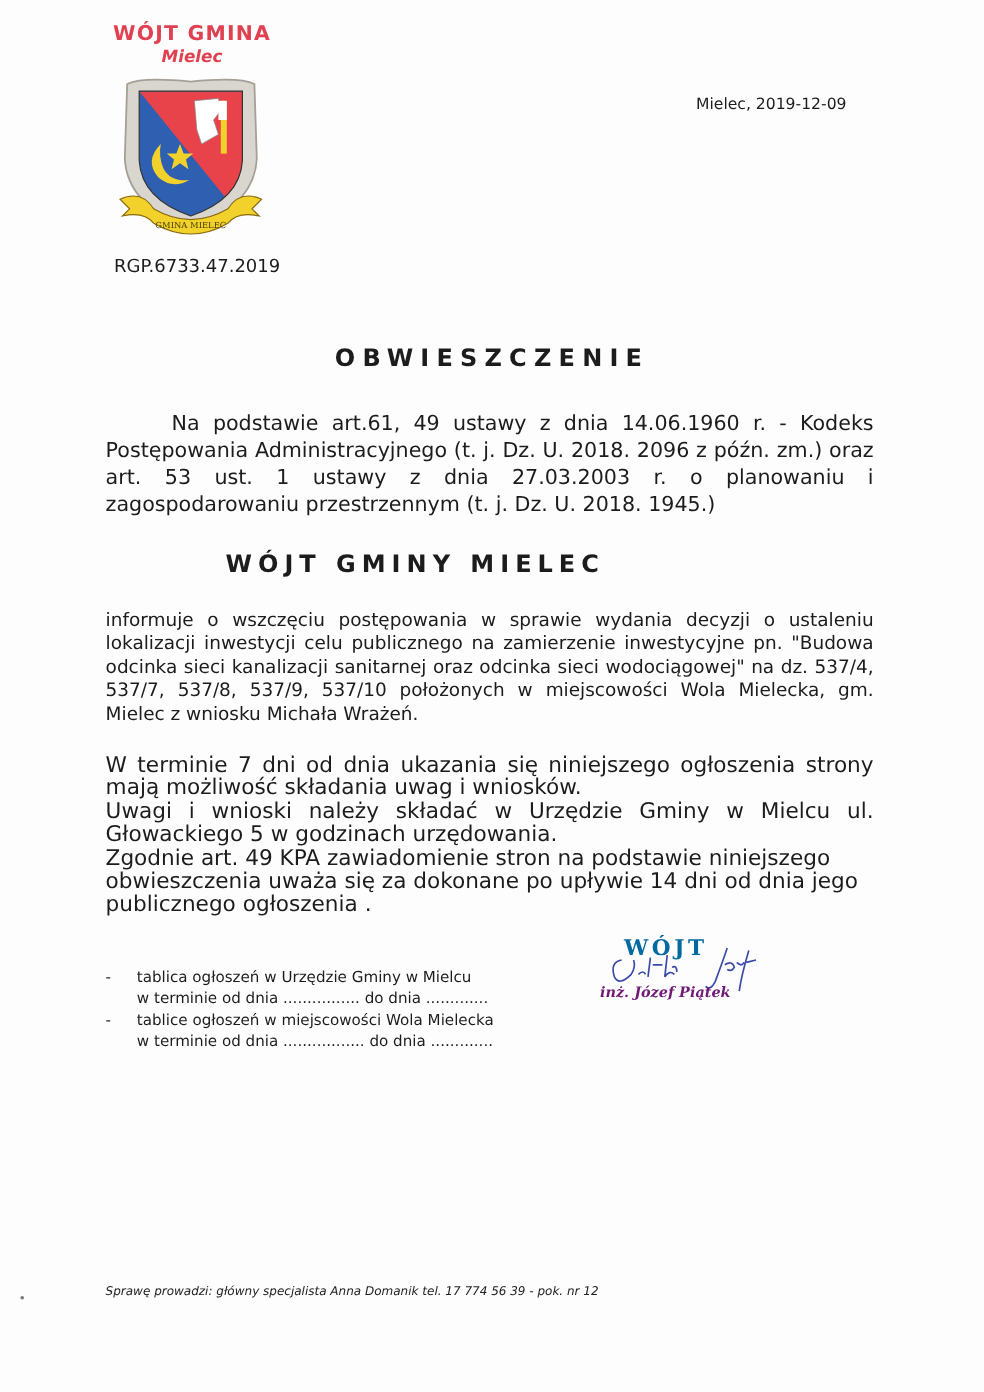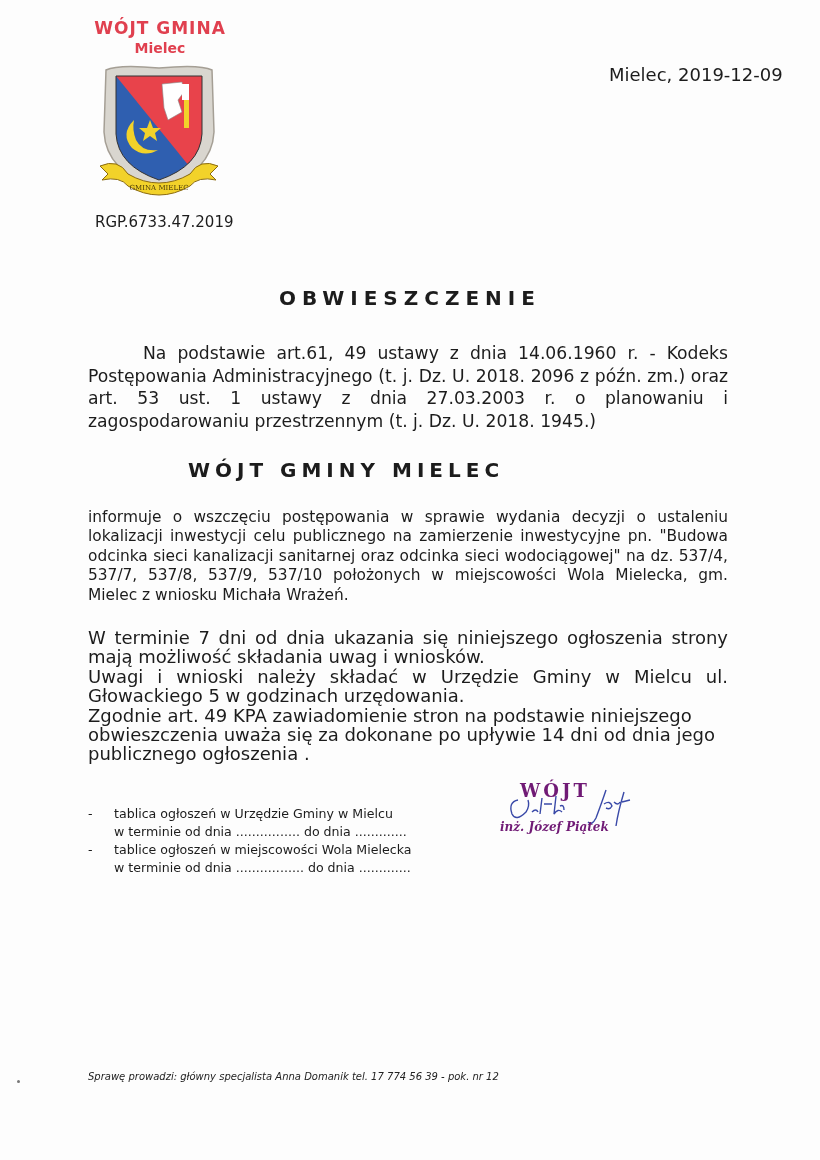--- a/index.html
+++ b/index.html
@@ -2,41 +2,41 @@
 <html><head>
 <meta charset="utf-8">
 <style>
   html, body { margin:0; padding:0; }
   body { width:820px; height:1160px; background:#fdfdfd; position:relative; overflow:hidden;
          font-family:"DejaVu Sans", sans-serif; color:#1c1c1c; }
   .abs { position:absolute; }
   .header-org { left:60px; top:18px; width:200px; text-align:center; color:#e0404f; font-weight:bold;
                 font-family:"DejaVu Sans", sans-serif; }
   .header-org .l1 { font-size:17px; letter-spacing:1px; }
-  .header-org .l2 { font-size:14px; margin-top:2px; }
+  .header-org .l2 { font-size:14px; margin-top:2px;font-style:italic; }
   .crest { left:98px; top:62px; width:122px; height:142px; }
-  .date { left:580px; top:64px; font-size:18px;margin-left:29px; }
+  .date { left:580px; top:80px; font-size:13px; }
   .ref { left:95px; top:213px; font-size:15px; }
   .title { left:0; width:820px; top:286px; text-align:center; font-size:20px; font-weight:bold;
            letter-spacing:6px; font-family:"DejaVu Sans", sans-serif; }
   .intro { left:88px; top:342px; width:640px; font-size:17.2px; line-height:22.5px; text-align:justify;
            text-indent:55px; }
   .wojt { left:0; width:692px; top:458px; text-align:center; font-size:20px; font-weight:bold; letter-spacing:5px; }
   .body1 { left:88px; top:508px; width:640px; font-size:15.4px; line-height:19.4px; text-align:justify;
            font-family:"DejaVu Sans", sans-serif; }
   .body2 { left:88px; top:628px; width:640px; font-size:18px; line-height:19.4px;
            font-family:"DejaVu Sans", sans-serif; }
   .body2 p { margin:0; }
   .body2 .j { text-align:justify; text-align-last:auto; }
   .posting { left:88px; top:805px; font-size:12.6px; line-height:18px; }
   .posting .row { display:flex; }
   .posting .dash { width:26px; }
   .posting .sub { padding-left:26px; }
   .stamp { left:498px; top:780px; width:150px; height:60px; }
-  .stamp .w { position:absolute; left:22px; top:0; color:#701a75; font-family:"DejaVu Serif", serif;
+  .stamp .w { position:absolute; left:22px; top:0; color:#0369a1; font-family:"DejaVu Serif", serif;
               font-weight:bold; font-size:18px; letter-spacing:3px; }
   .stamp .n { position:absolute; left:2px; top:40px; color:#701a75; font-family:"DejaVu Serif", serif;
               font-style:italic; font-weight:bold; font-size:12px; }
   .stamp svg { position:absolute; left:0; top:2px; }
   .footer { left:88px; top:1071px; font-size:10px; font-style:italic; color:#222; }
   .speck { width:3px; height:3px; background:#777; border-radius:50%; }
 </style>
 </head>
 <body>
 

